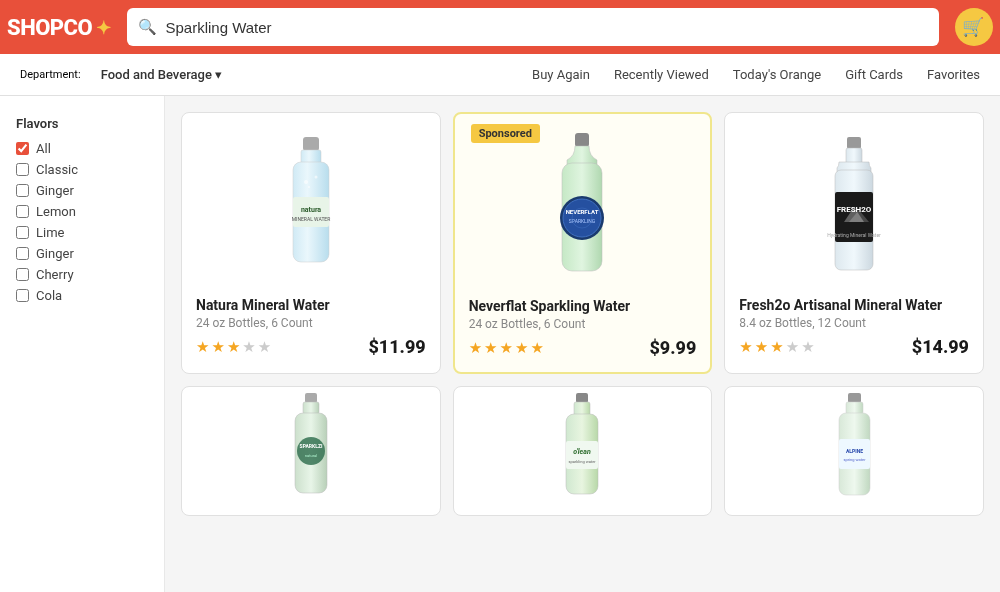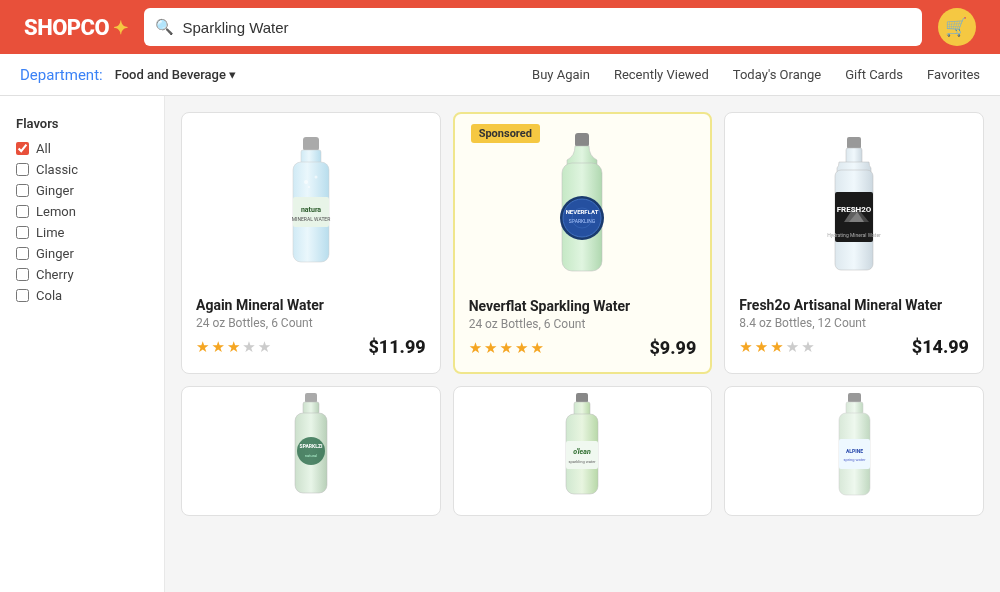--- a/index.html
+++ b/index.html
@@ -3,21 +3,21 @@
   <meta charset="utf-8">
   <style>
     * { box-sizing: border-box; margin: 0; padding: 0; }
     body { font-family: -apple-system, BlinkMacSystemFont, 'Segoe UI', Roboto, sans-serif; background: #f5f5f5; color: #333; }
 
     
     .header {
       background: #e8503a;
       display: flex;
       align-items: center;
-      padding: 10px 24px;
+      padding: 10px 7px;
       gap: 16px;
       height: 54px;
     }
     .logo {
       color: #fff;
       font-size: 22px;
       font-weight: 800;
       letter-spacing: -0.5px;
       display: flex;
       align-items: center;
@@ -53,21 +53,21 @@
     
     .nav-bar {
       background: #fff;
       display: flex;
       align-items: center;
       padding: 0 20px;
       border-bottom: 1px solid #e0e0e0;
       height: 42px;
       gap: 0;
     }
-    .dept-label { font-size: 15px; color: #3b82f6; margin-right: 12px; }
+    .dept-label { font-size: 11px; color: #000000; margin-right: 20px; }
     .dept-link {
       font-size: 13px; color: #333; font-weight: 500; cursor: pointer;
       display: flex; align-items: center; gap: 3px;
     }
     .nav-links {
       margin-left: auto;
       display: flex;
       gap: 24px;
     }
     .nav-link {
@@ -254,21 +254,21 @@
 
             <rect x="22" y="65" width="36" height="30" rx="2" fill="#e8f4e8"></rect>
             <text x="40" y="80" text-anchor="middle" font-size="7" fill="#2a5a2a" font-weight="bold">natura</text>
             <text x="40" y="89" text-anchor="middle" font-size="5" fill="#555">MINERAL WATER</text>
 
             <circle cx="35" cy="50" r="2" fill="rgba(255,255,255,0.6)"></circle>
             <circle cx="45" cy="45" r="1.5" fill="rgba(255,255,255,0.6)"></circle>
             <circle cx="38" cy="55" r="1" fill="rgba(255,255,255,0.6)"></circle>
           </svg>
         </div>
-        <div class="product-name">Again Mineral Water</div>
+        <div class="product-name">Natura Mineral Water</div>
         <div class="product-sub">24 oz Bottles, 6 Count</div>
         <div class="product-footer">
           <div class="stars">
             <span class="star-filled">★</span>
             <span class="star-filled">★</span>
             <span class="star-half">★</span>
             <span class="star-empty">★</span>
             <span class="star-empty">★</span>
           </div>
           <div class="price">$11.99</div>

